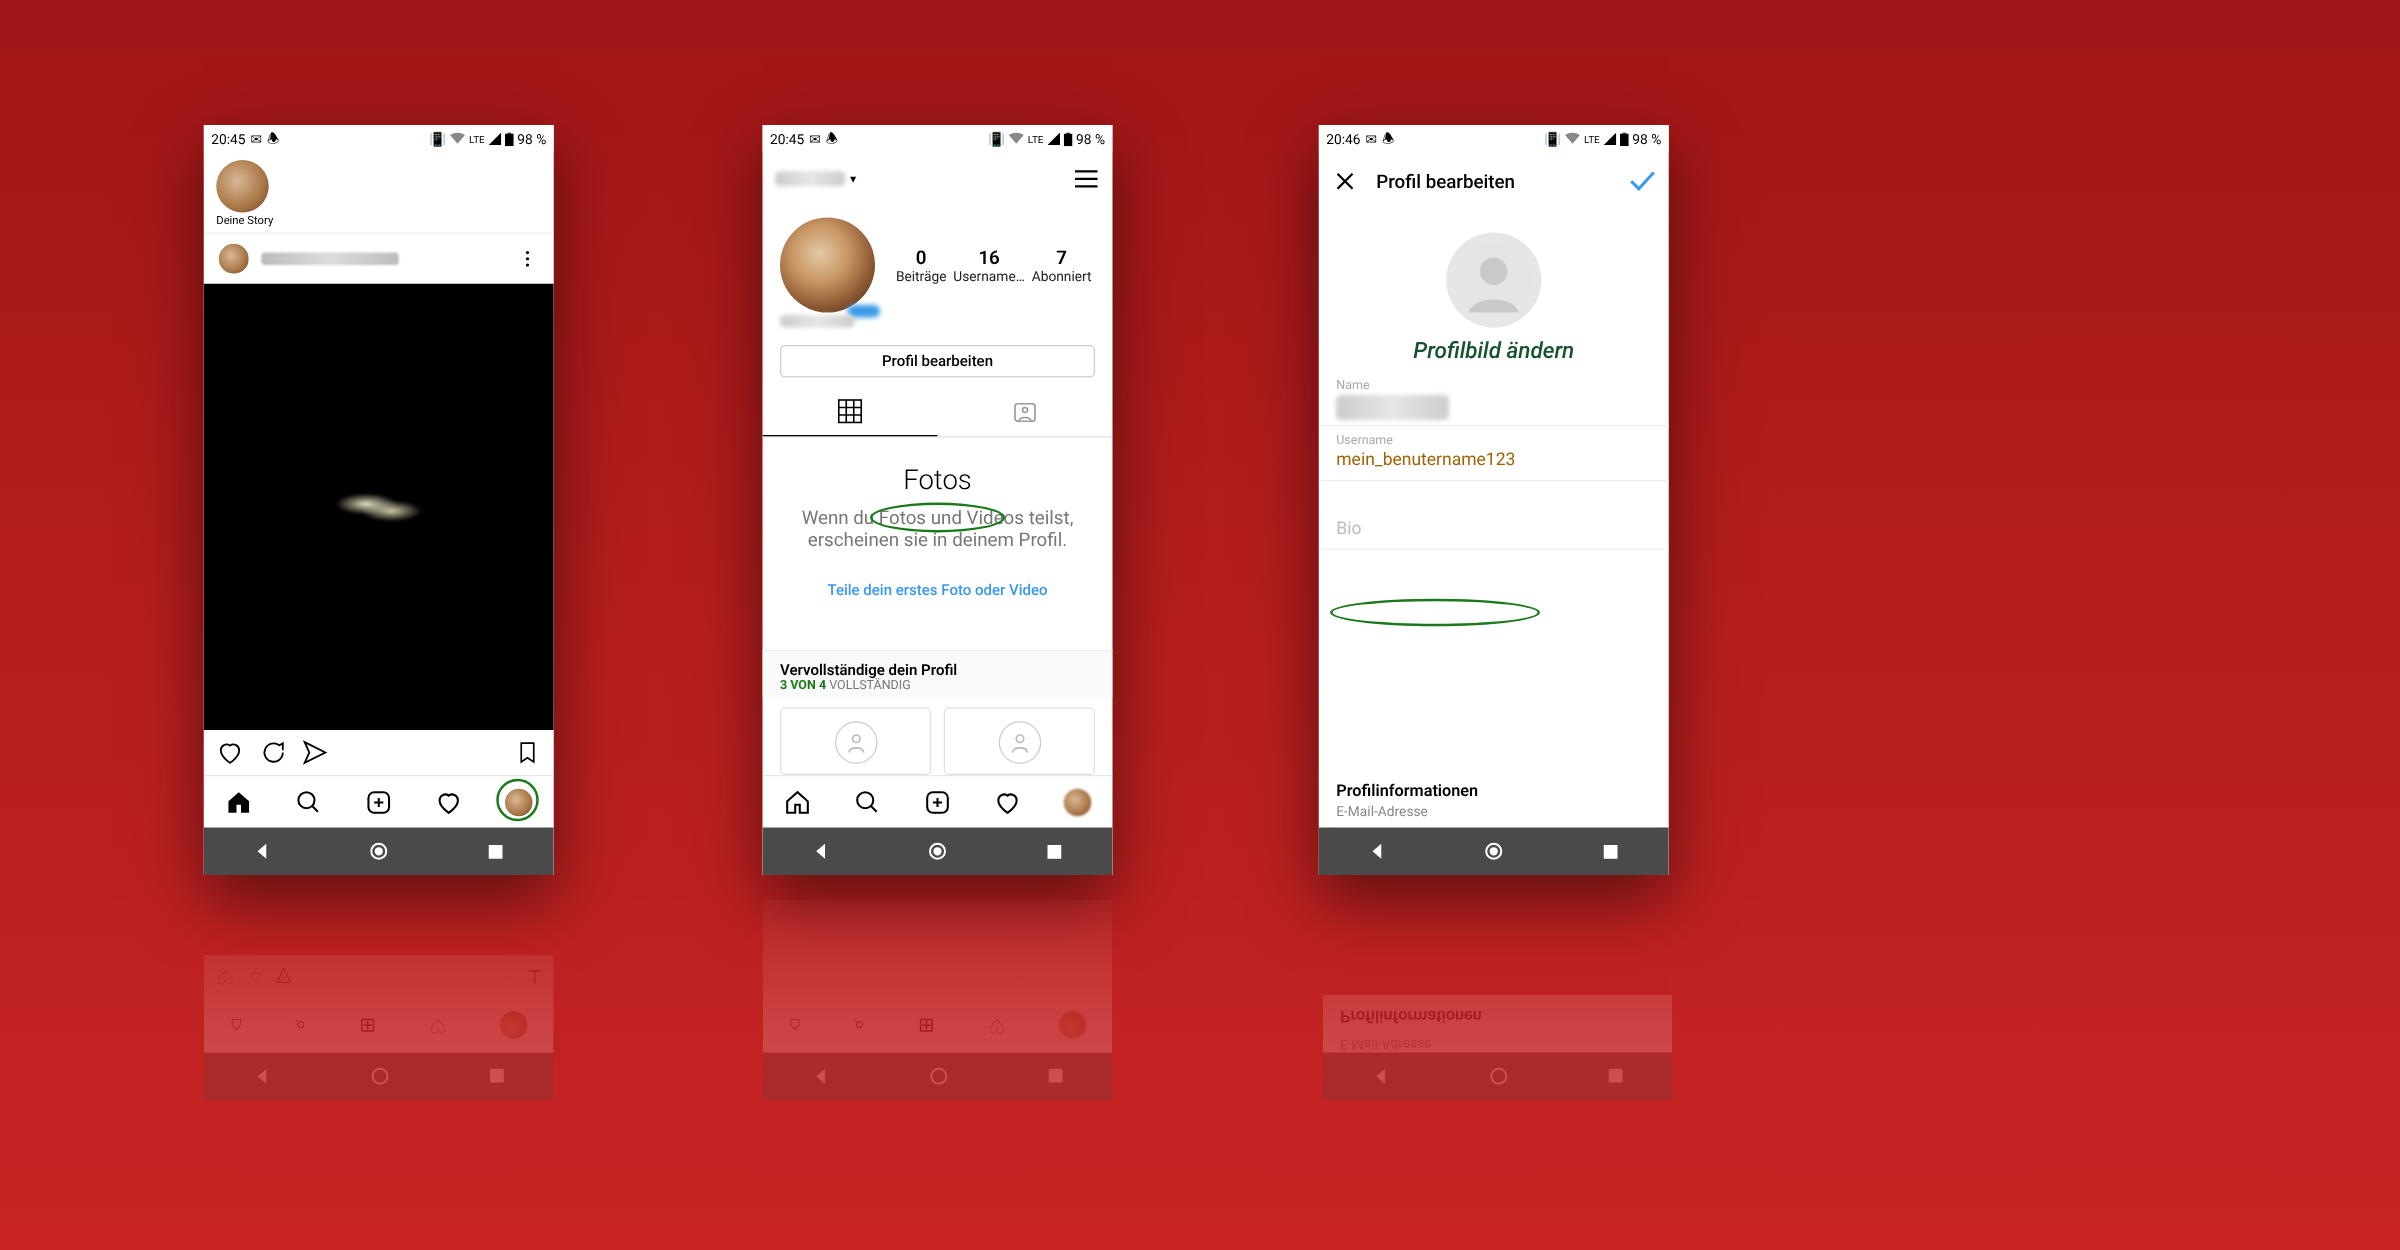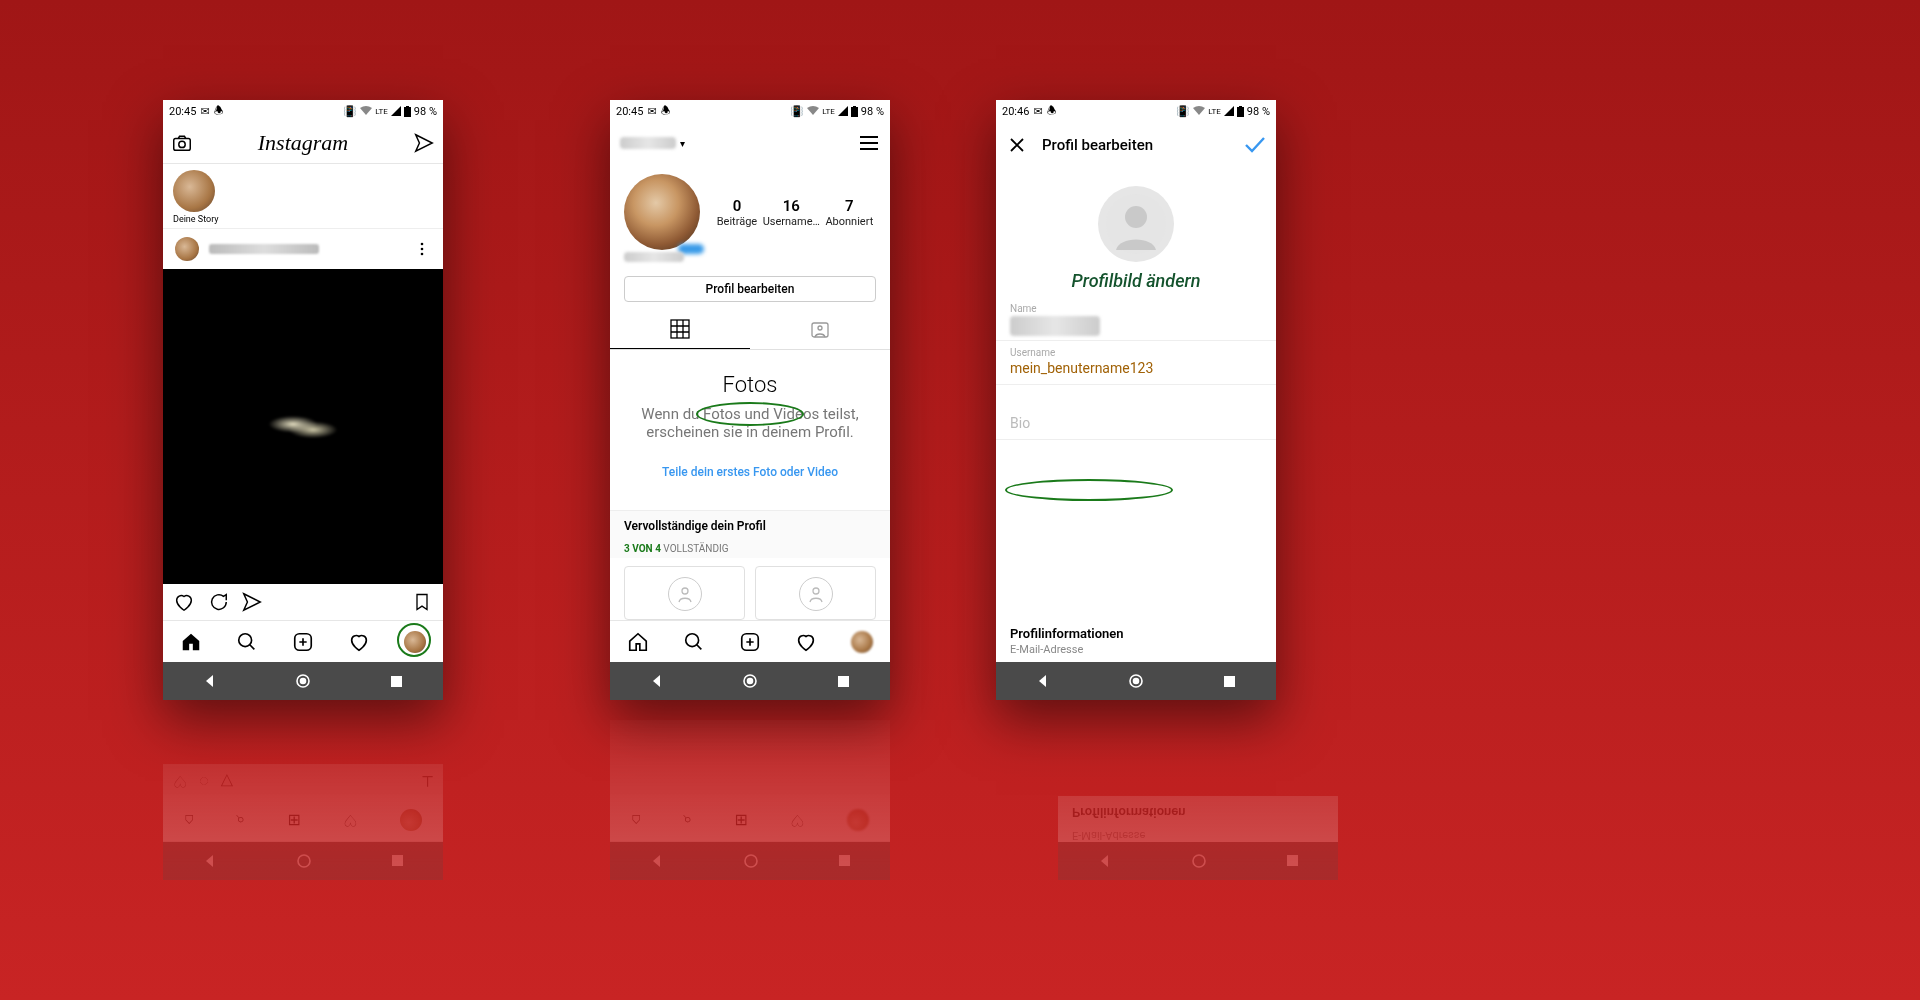--- a/index.html
+++ b/index.html
@@ -22,21 +22,21 @@
     width: 280px;
     height: 600px;
     background: #fff;
     box-shadow: 0 20px 50px rgba(0,0,0,0.5);
     display: flex;
     flex-direction: column;
     overflow: hidden;
   }
   .phone:nth-of-type(1) { left: 163px; }
   .phone:nth-of-type(2) { left: 610px; }
-  .phone:nth-of-type(3) { left: 996px; }
+  .phone:nth-of-type(3) { left: 1055px; }
 
   .reflection {
     position: absolute;
     top: 700px;
     width: 280px;
     height: 180px;
     overflow: hidden;
     transform: scaleY(-1);
     opacity: 0.22;
     -webkit-mask-image: linear-gradient(to top, transparent 0%, black 100%);
@@ -119,21 +119,21 @@
   .editbtn { margin:4px 14px 8px; border:1px solid #ccc; border-radius:4px; text-align:center; font-size:12px; padding:5px 0; font-weight:500;}
   .tabs { height:40px; border-bottom:1px solid #e0e0e0; display:flex;}
   .tabs .tab { flex:1; display:flex;align-items:center;justify-content:center; border-bottom:1px solid transparent;}
   .tabs .tab.active { border-bottom:1px solid #000;}
   .emptyprof { flex:1; text-align:center; padding-top:22px;}
   .emptyprof h2 { font-size:22px; font-weight:300; margin-bottom:8px;}
   .emptyprof p { font-size:15px; color:#777; padding:0 30px; margin-bottom:24px;}
   .emptyprof .link { color:#3897f0; font-size:12px; font-weight:500;}
   .complete { background:#fafafa; border-top:1px solid #eee; padding:8px 14px 4px; text-align:left;}
   .complete .t { font-size:12px; font-weight:600;}
-  .complete .s { font-size:10px; color:#777;margin-top:10px;}
+  .complete .s { font-size:10px; color:#777;}
   .complete .s b{color:#1a7a1a;}
   .cards { display:flex; gap:10px; padding:8px 14px 0;}
   .card { flex:1; border:1px solid #e0e0e0; border-radius:4px; height:54px; display:flex; align-items:flex-start; justify-content:center; padding-top:10px; overflow:hidden;}
   .card .ci { width:34px;height:34px;border:1px solid #ccc;border-radius:50%; display:flex;align-items:center;justify-content:center;}
 
   
   .edit-top { height:46px; display:flex; align-items:center; padding:0 10px; justify-content:space-between;}
   .edit-top .title { font-size:15px; font-weight:500; flex:1; margin-left:14px;}
   .edit-pp { text-align:center; padding:18px 0 6px;}
   .pp-circle { width:76px;height:76px;border-radius:50%; background:#e6e6e6; margin:0 auto 8px; display:flex;align-items:center;justify-content:center;}
@@ -178,35 +178,20 @@
       <span class="sb-ico">
             <svg width="7" height="11" viewBox="0 0 7 11">
               <rect x="0" y="1" width="7" height="10" fill="#000"></rect>
               <rect x="2" y="0" width="3" height="1" fill="#000"></rect>
             </svg>
           </span>
       <span>98 %</span>
     </div>
   </div>
 
-  <div class="igtop">
-    <span class="icn">
-      <svg width="22" height="22" viewBox="0 0 24 24" fill="none" stroke="#000" stroke-width="1.6">
-            <rect x="3" y="7" width="18" height="13" rx="2"></rect>
-            <circle cx="12" cy="13.5" r="3.5"></circle>
-            <path d="M8 7 l1.3 -2.3 h5.4 L16 7"></path>
-          </svg>
-    </span>
-    <span class="ig-logo">Instagram</span>
-    <span class="icn">
-      <svg width="22" height="22" viewBox="0 0 24 24" fill="none" stroke="#000" stroke-width="1.6">
-            <path d="M3 3 L21 12 L3 21 L7 12 Z"></path>
-          </svg>
-    </span>
-  </div>
 
   <div class="story-row">
     <div class="story-avatar"></div>
     <div class="story-label">Deine Story</div>
   </div>
 
   <div class="post-head">
     <div class="post-av"></div>
     <div class="post-name-blur"></div>
     <span class="icn" style="margin-left:auto;">

